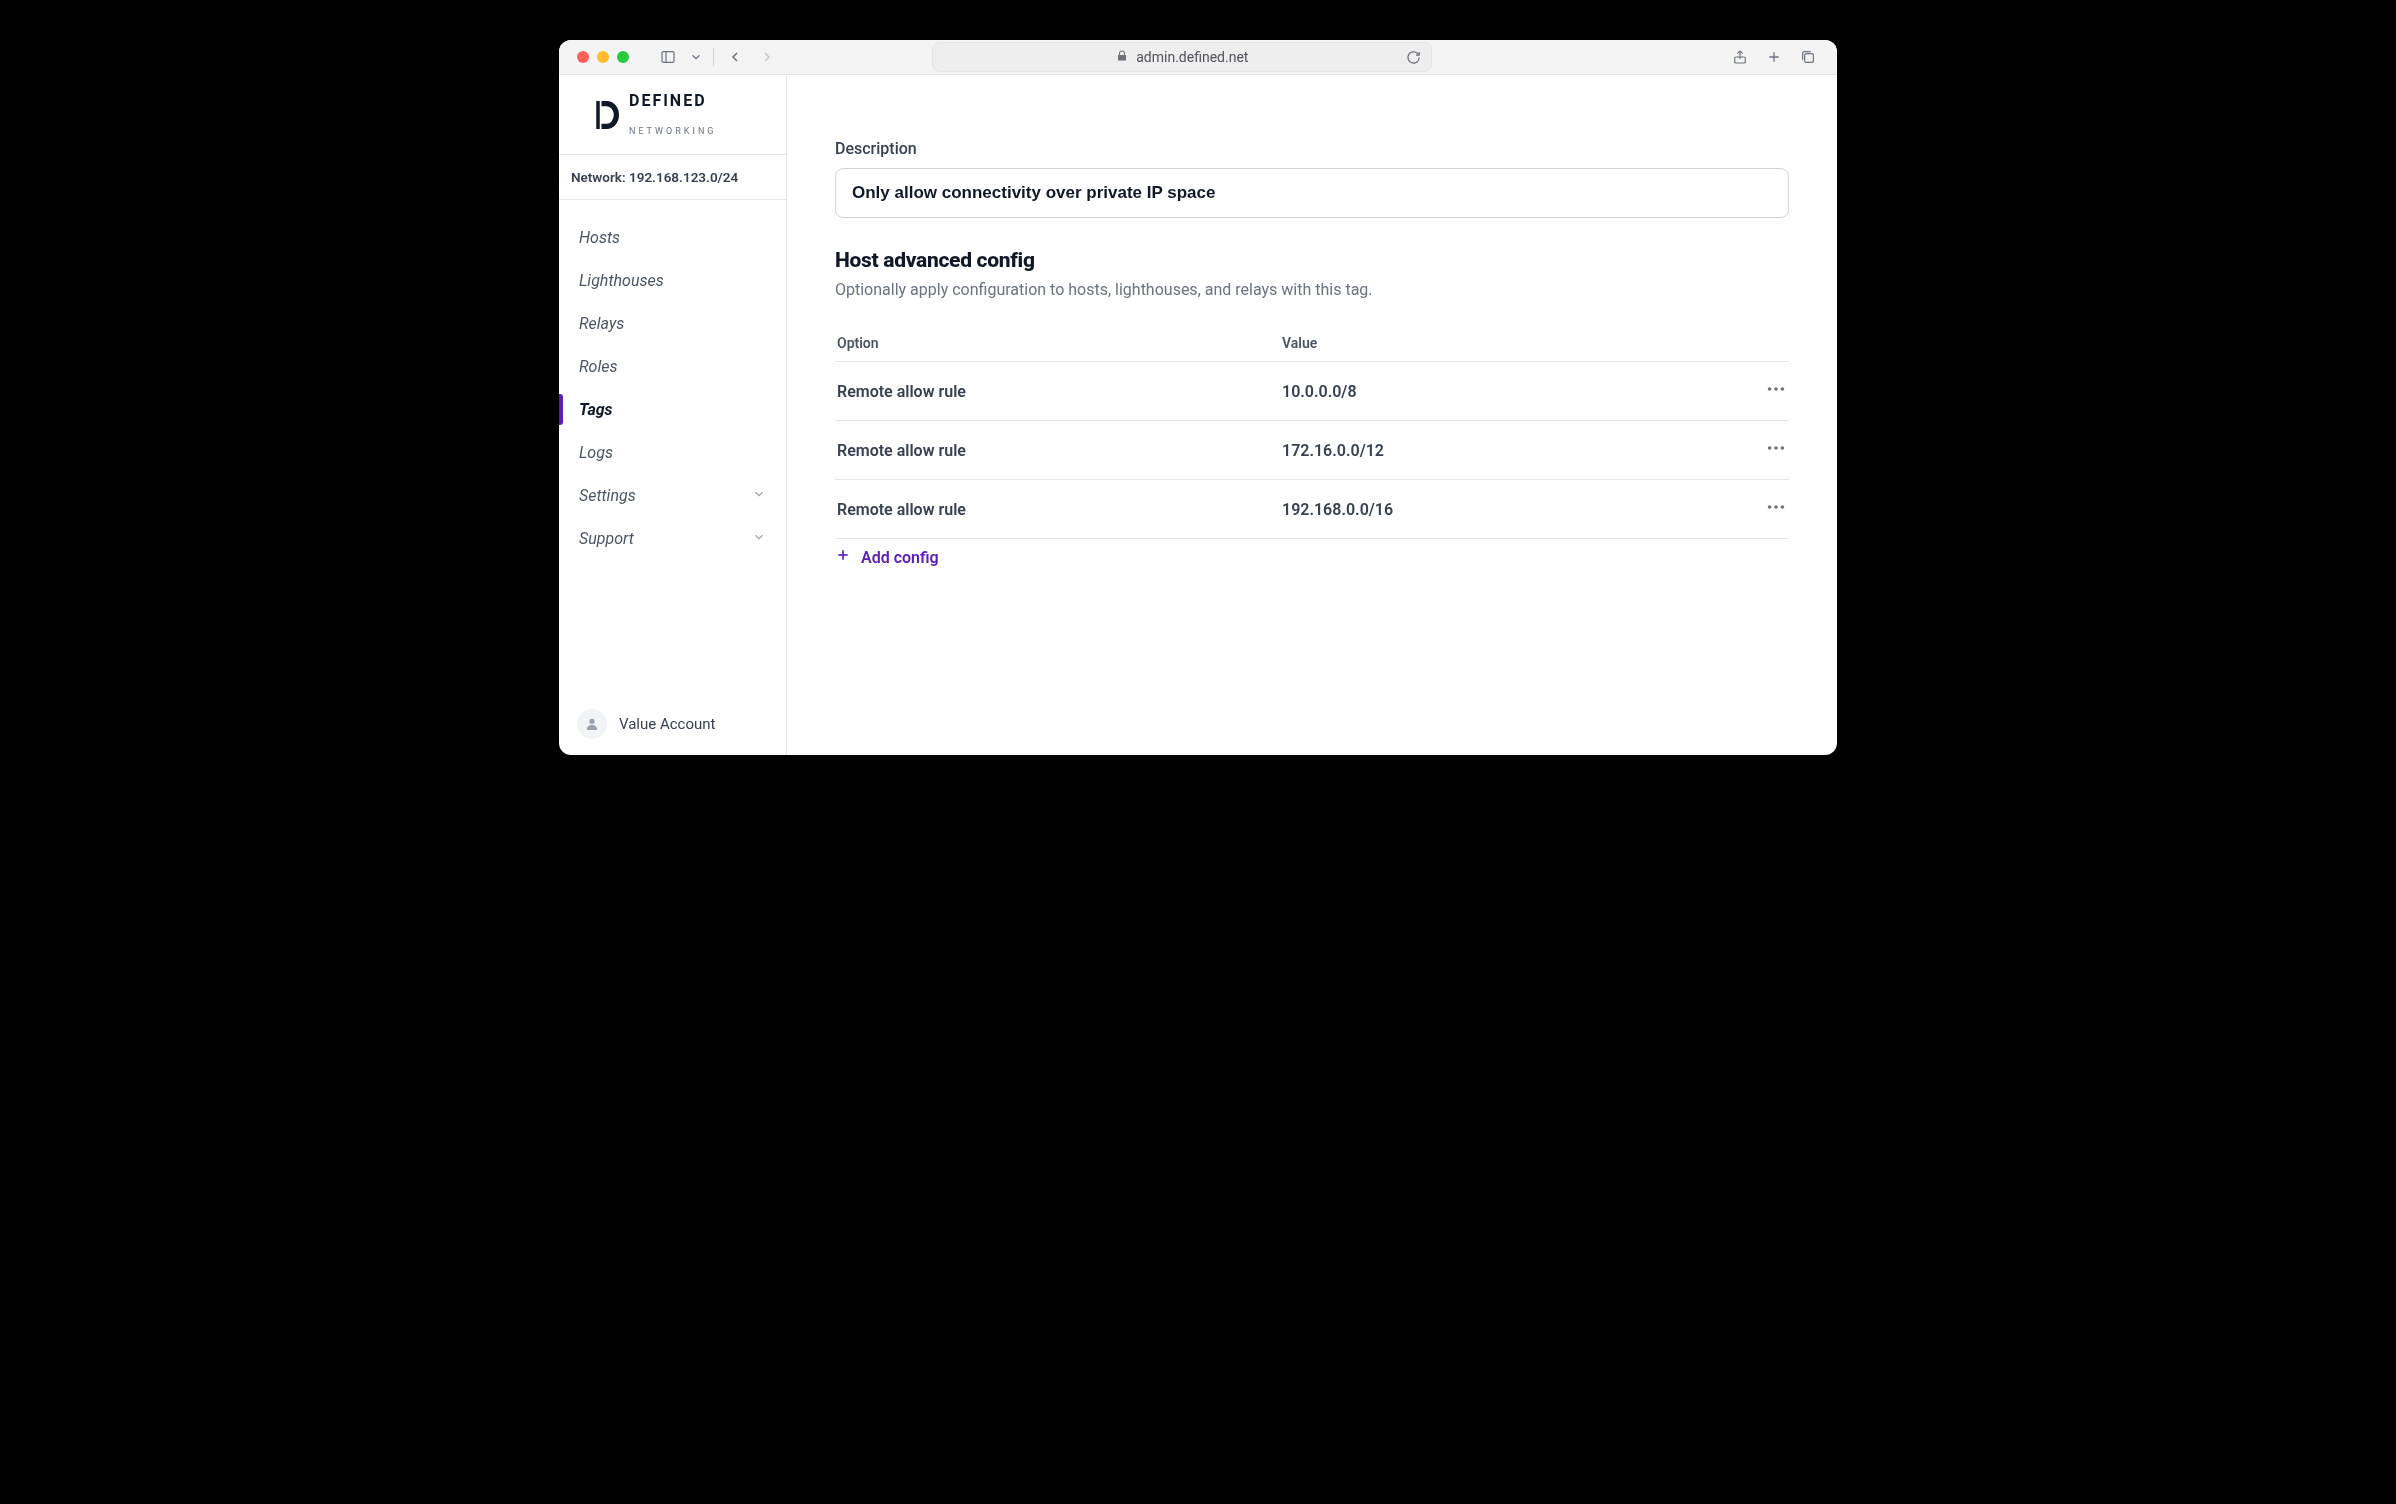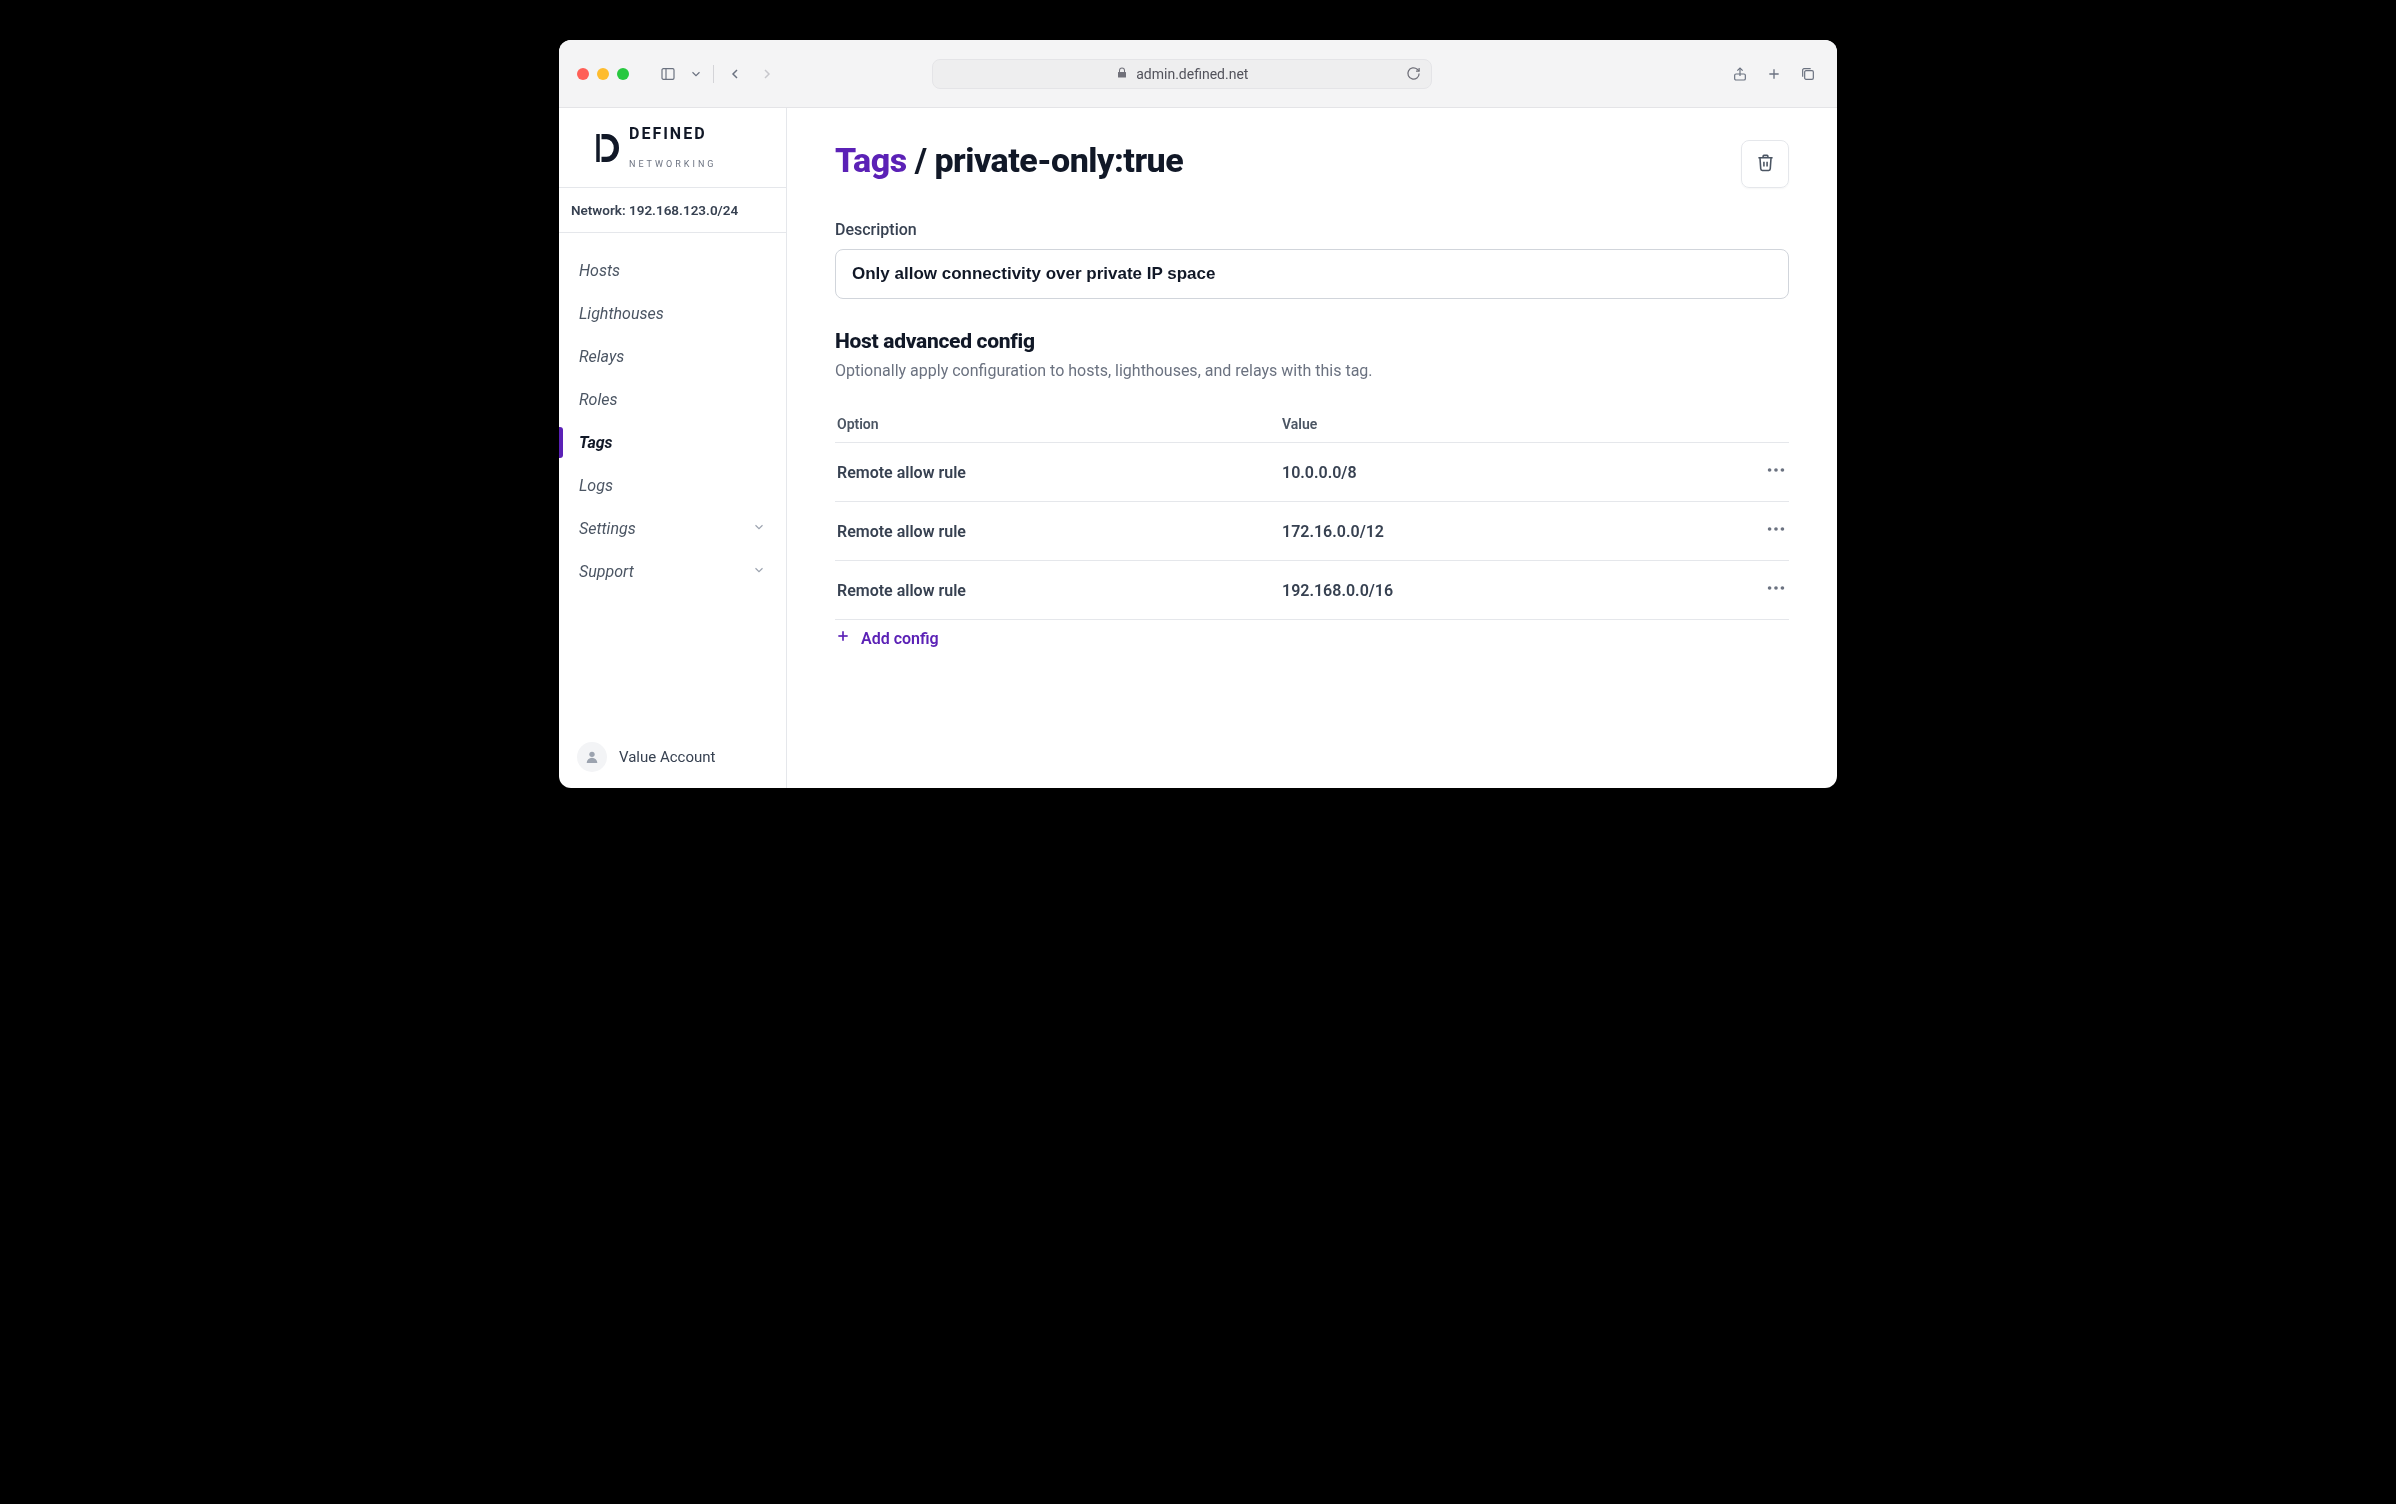--- a/index.html
+++ b/index.html
@@ -15,21 +15,21 @@
   .window {
     width: 1278px;
     background: #fff;
     border-radius: 12px;
     overflow: hidden;
     box-shadow: 0 20px 60px rgba(0,0,0,0.5);
     display: flex;
     flex-direction: column;
   }
   .titlebar {
-    height: 68px;
+    height: 35px;
     background: #f4f4f5;
     border-bottom: 1px solid #e4e4e7;
     display: flex;
     align-items: center;
     padding: 0 18px;
     gap: 12px;
   }
   .traffic-lights { display: flex; gap: 8px; }
   .traffic-lights span {
     width: 12px; height: 12px; border-radius: 50%; display: block;
@@ -315,35 +315,20 @@
           <svg width="16" height="16" viewBox="0 0 24 24" fill="currentColor">
               <circle cx="12" cy="8" r="4"></circle>
               <path d="M4 21a8 8 0 0116 0z"></path>
             </svg>
         </div>
         <span class="account-label">Value Account</span>
       </div>
     </div>
 
     <div class="main">
-      <div class="page-header">
-        <h1 class="breadcrumb">
-          <span class="crumb-root">Tags</span><span> / </span><span>private-only:true</span>
-        </h1>
-        <div class="trash-btn">
-          <span>
-            <svg width="19" height="19" viewBox="0 0 24 24" fill="none" stroke="currentColor" stroke-width="2">
-                <polyline points="3 6 5 6 21 6"></polyline>
-                <path d="M19 6l-1 14a2 2 0 01-2 2H8a2 2 0 01-2-2L5 6"></path>
-                <path d="M10 11v6M14 11v6"></path>
-                <path d="M9 6V4a1 1 0 011-1h4a1 1 0 011 1v2"></path>
-              </svg>
-          </span>
-        </div>
-      </div>
 
       <div class="section">
         <div class="field-label">Description</div>
         <input class="text-input" type="text" value="Only allow connectivity over private IP space" style="">
       </div>
 
       <h2 class="h2">Host advanced config</h2>
       <div class="subtext">Optionally apply configuration to hosts, lighthouses, and relays with this tag.</div>
 
       <div class="config-table">

